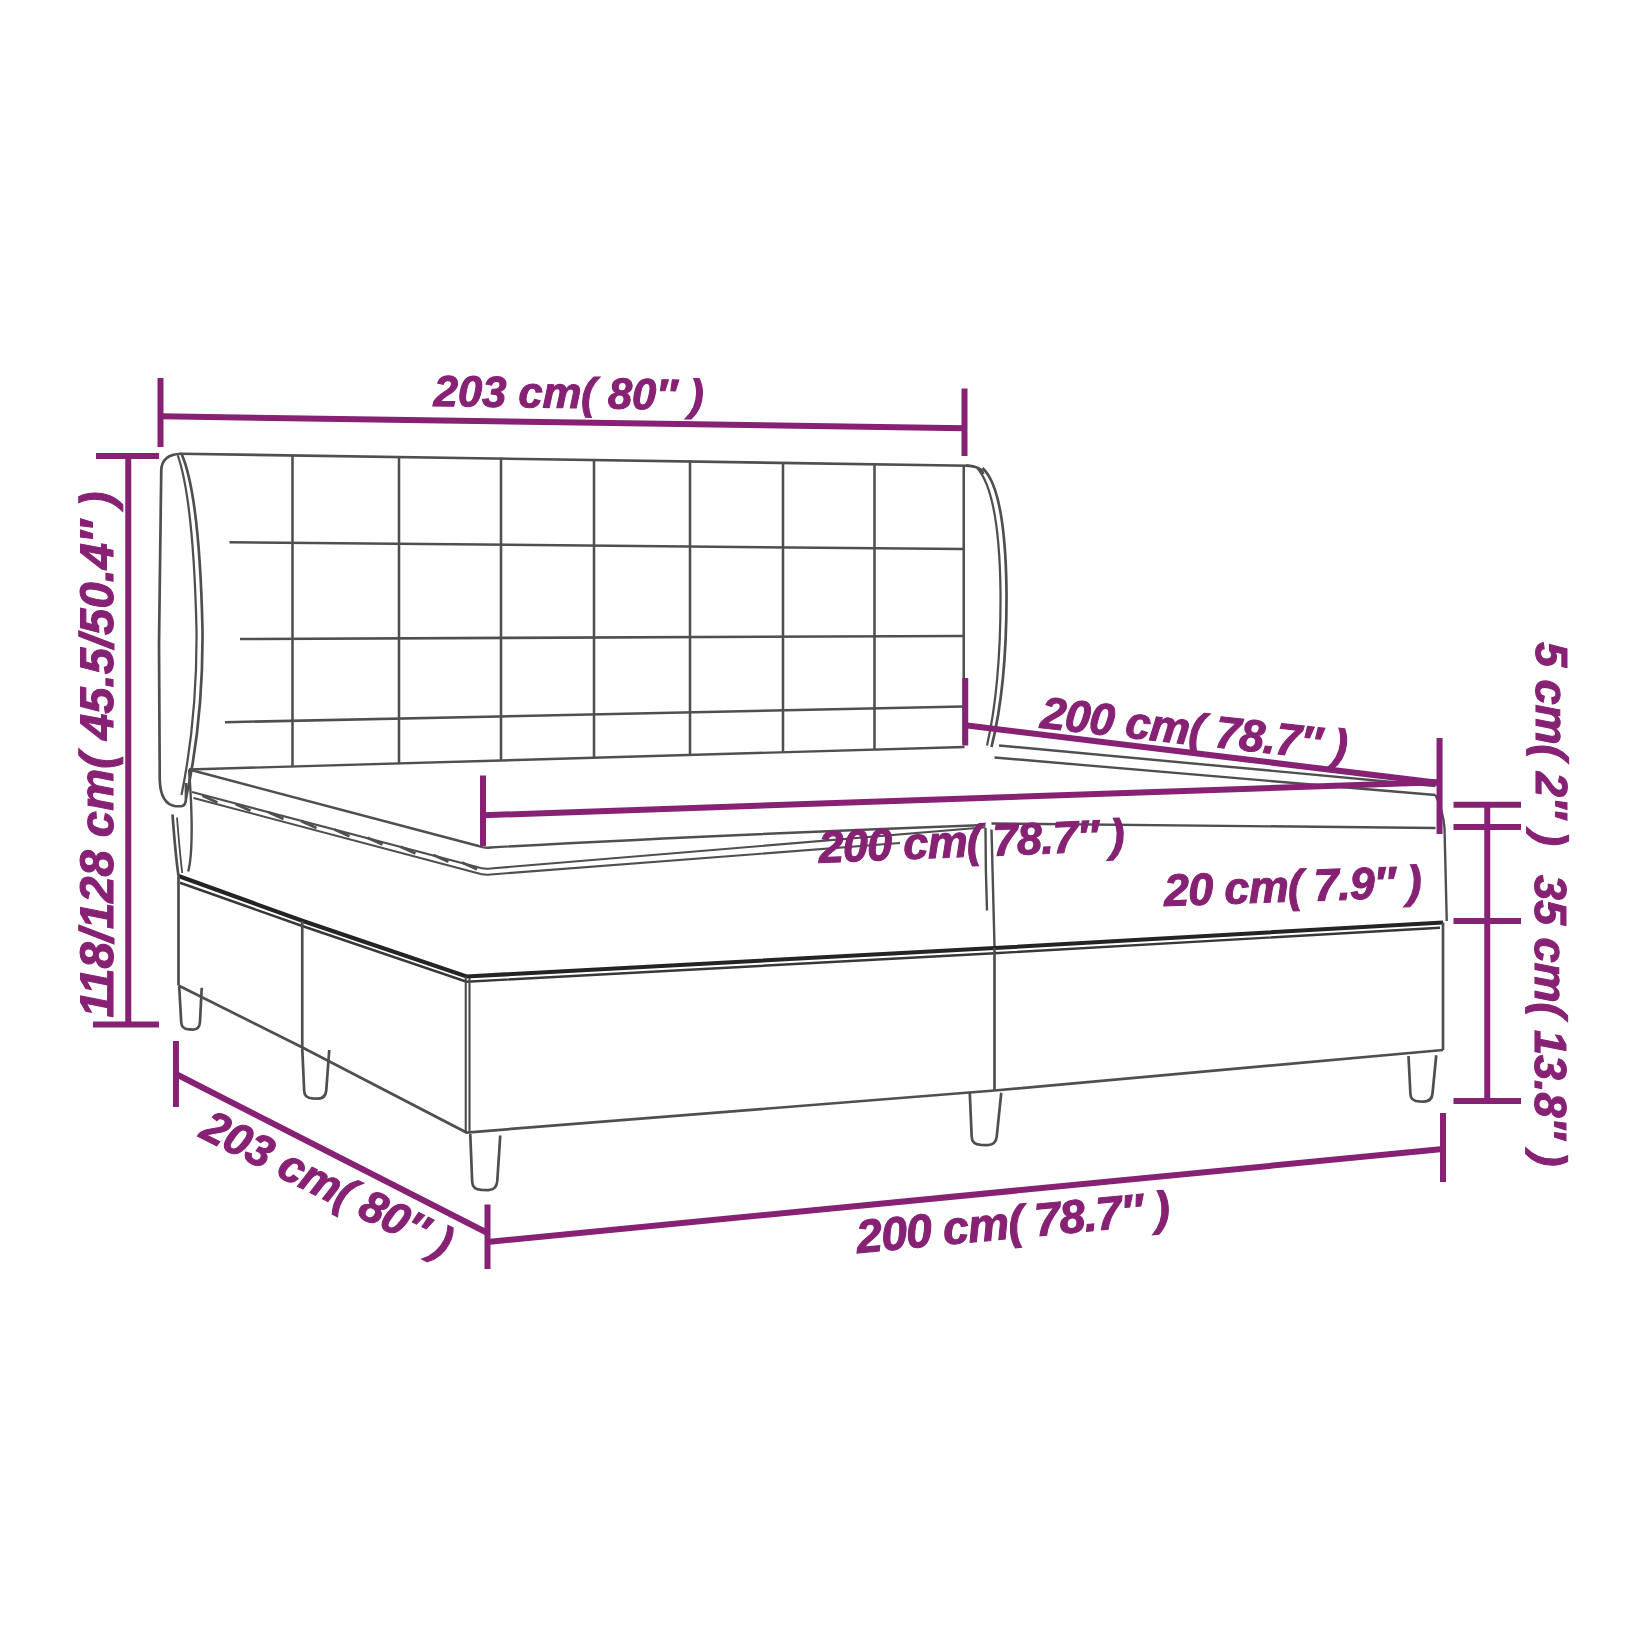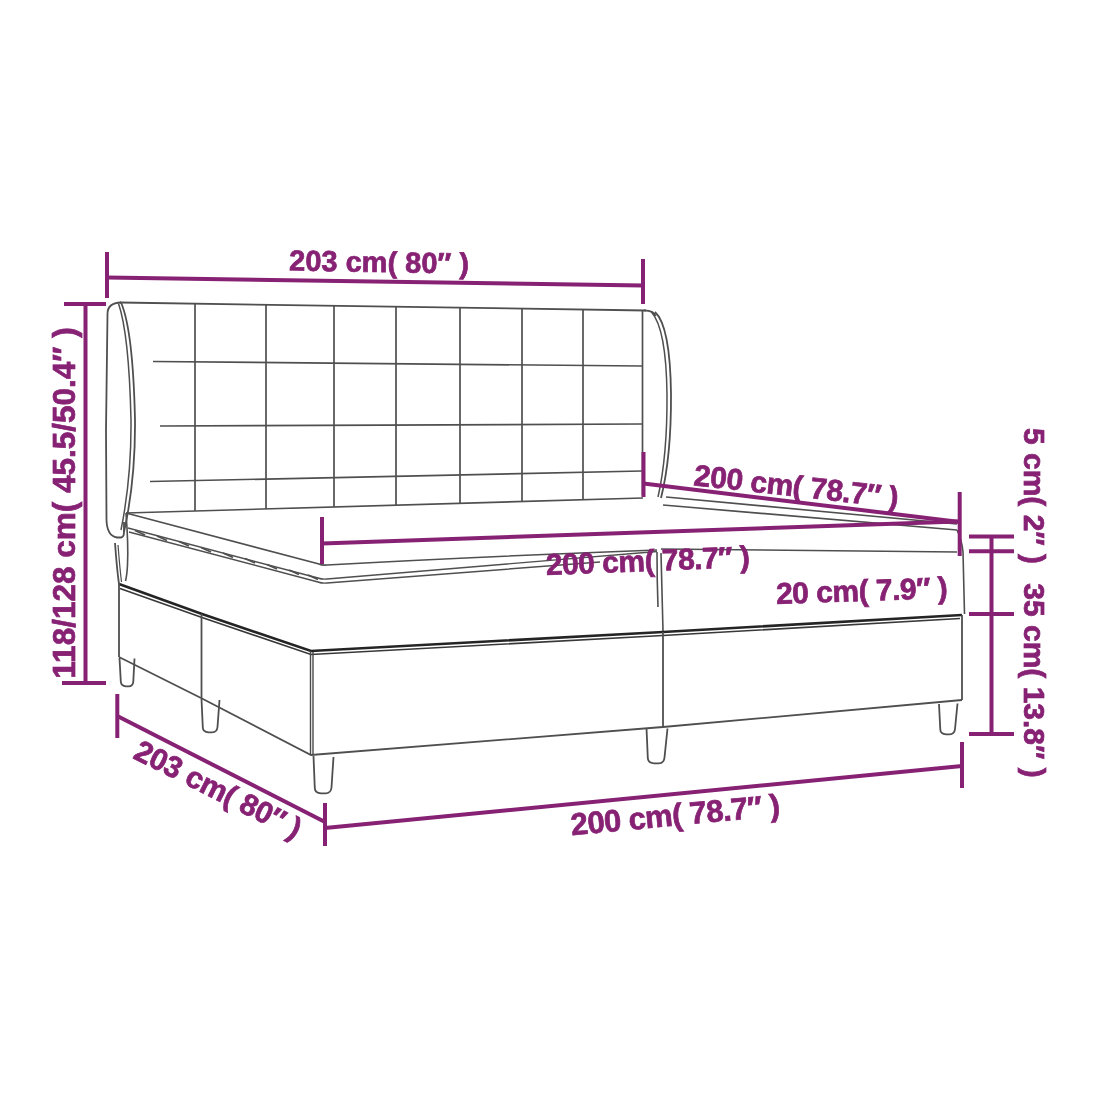--- a/index.html
+++ b/index.html
@@ -1,16 +1,16 @@
 <!DOCTYPE html>
 <html><head>
 <meta charset="utf-8">
 <style>
   html,body{margin:0;padding:0;background:#ffffff;}
-  .wrap{width:1100px;height:1100px;position:relative;background:#1d4ed8;}
+  .wrap{width:1100px;height:1100px;position:relative;background:#1d4ed8;font-style:italic;}
   text{font-family:"Liberation Sans",sans-serif;font-weight:bold;fill:#862173;stroke:#862173;stroke-width:0.7px;paint-order:stroke;}
 </style>
 </head>
 <body>
 <div class="wrap">
 <svg width="1100" height="1100" viewBox="0 0 1100 1100">
 
 <rect x="0" y="0" width="1100" height="1100" fill="#ffffff"></rect>
 
 <g stroke="#862173" stroke-width="4" fill="none">

